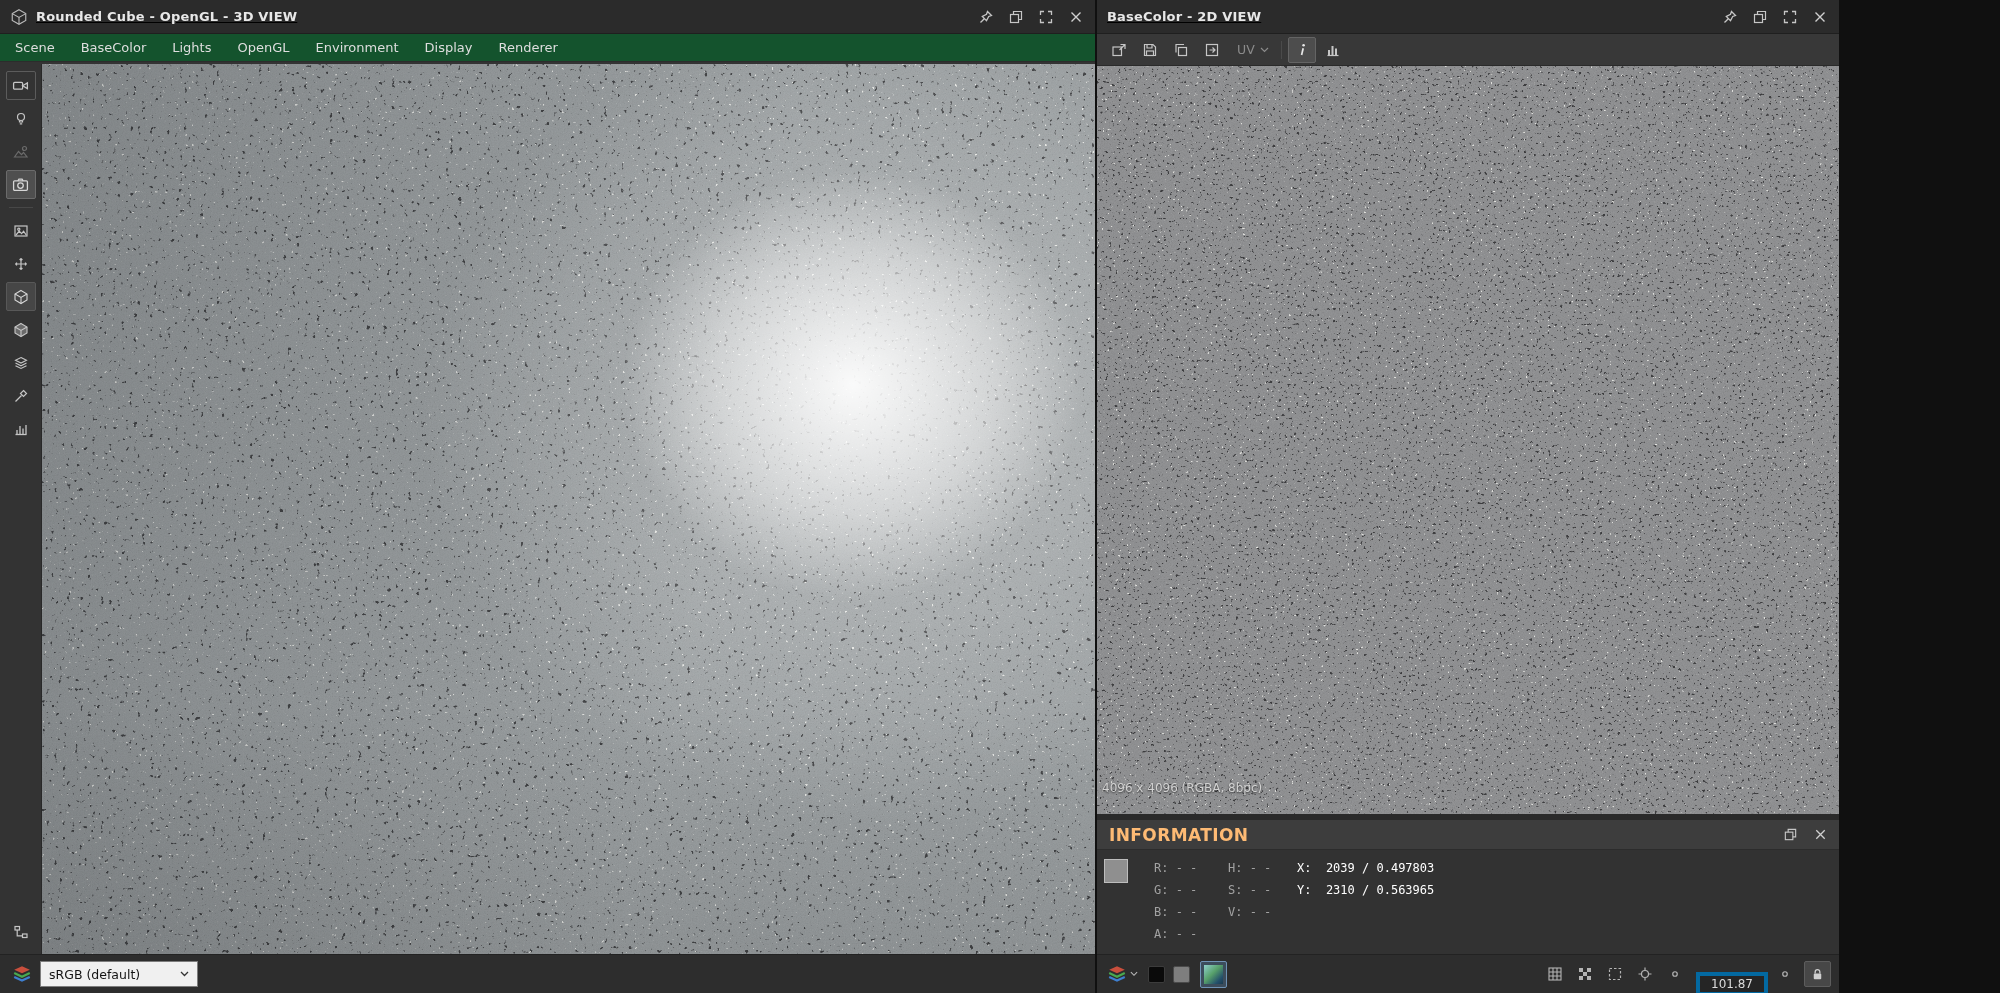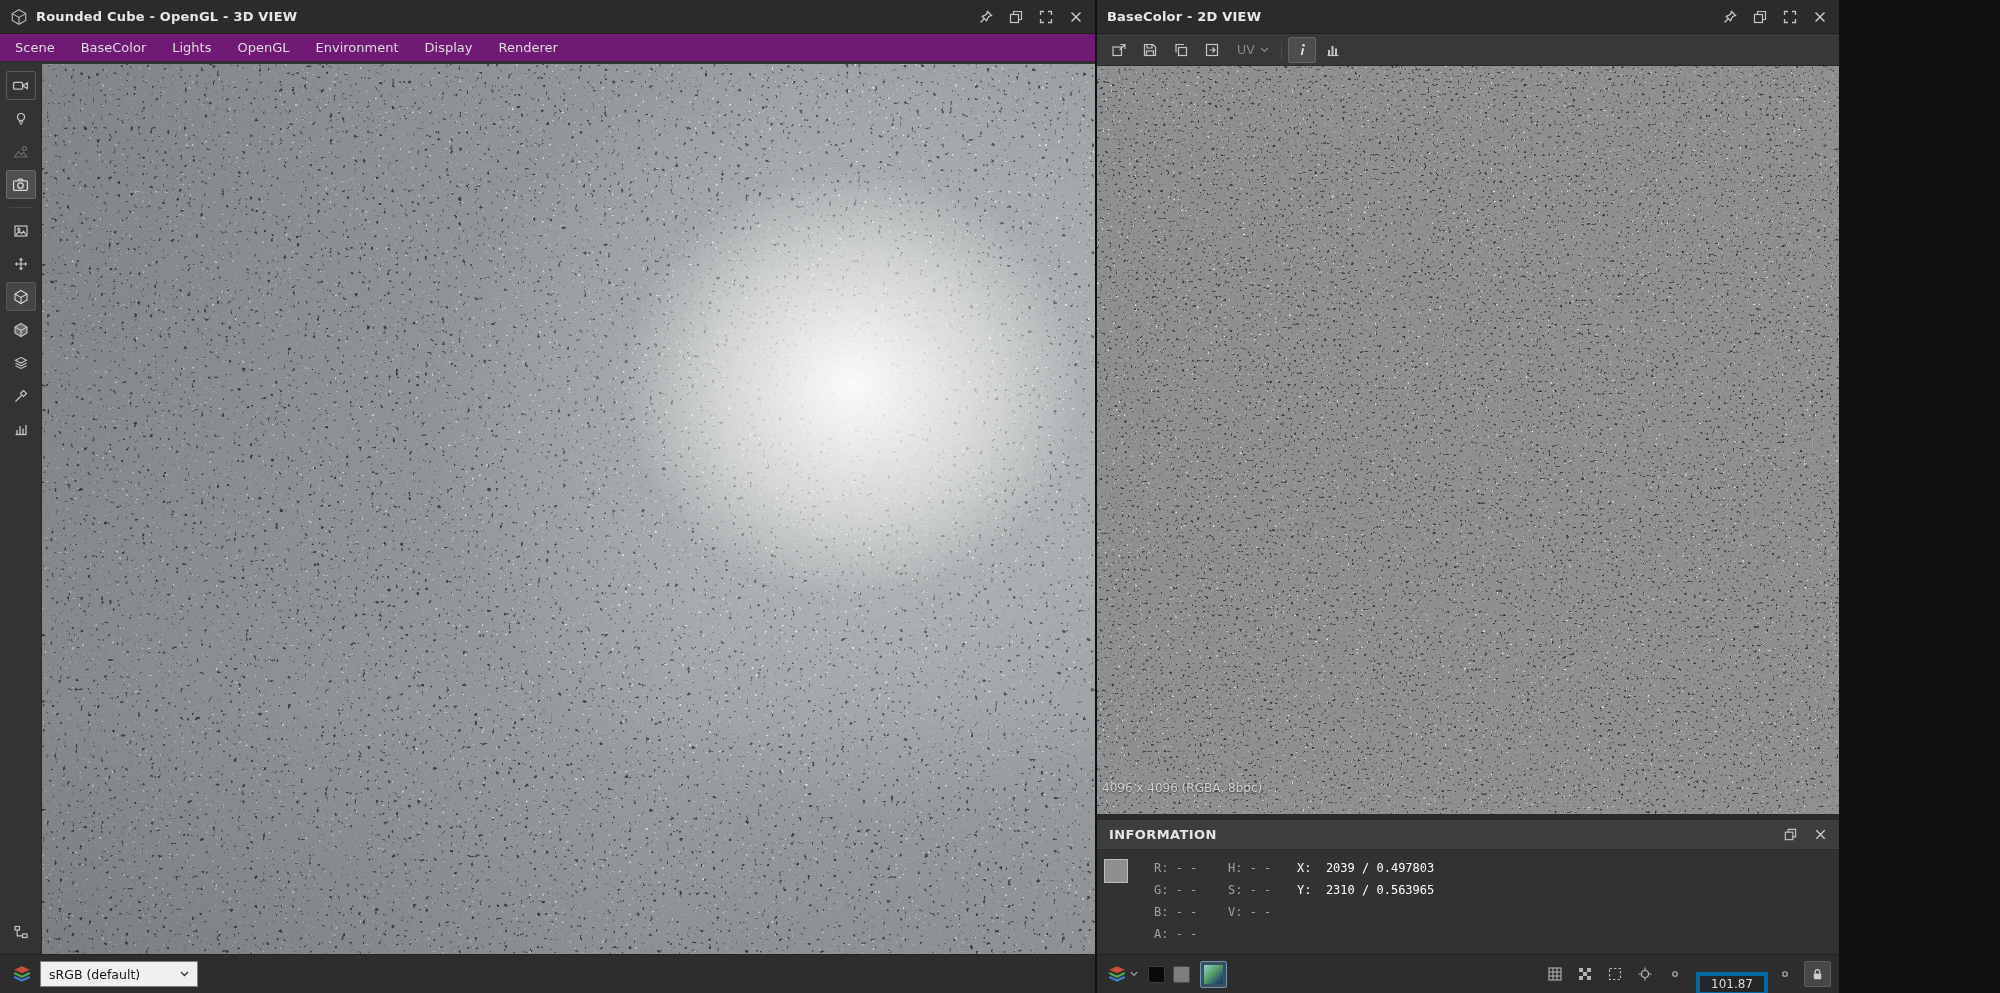--- a/index.html
+++ b/index.html
@@ -4,27 +4,27 @@
 <style>
   * { margin:0; padding:0; box-sizing:border-box; }
   html,body { background:#101010; }
   body { font-family:"DejaVu Sans","Liberation Sans",sans-serif; }
   #stage { position:relative; width:2000px; height:993px; background:#101010; overflow:hidden; }
   .window { position:absolute; top:0; height:993px; background:#333333; }
   #win-left { left:0; width:1095px; }
   #win-right { left:1097px; width:742px; }
 
   .titlebar { position:absolute; top:0; left:0; right:0; height:34px; background:#2b2b2b;
-    display:flex; align-items:center; padding:0 4px 0 10px; border-bottom:1px solid #1f1f1f; z-index:5; }
+    display:flex; align-items:center; padding:0 4px 0 10px; border-bottom:1px solid #1f1f1f; z-index:5;text-decoration:underline; }
   .win-logo { width:18px; height:18px; margin-right:8px; flex:0 0 auto; }
   .win-title { font-size:13px; font-weight:bold; color:#e8e8e8; letter-spacing:.2px; white-space:nowrap; }
   .tb-btns { margin-left:auto; display:flex; align-items:center; }
   .tb-btn { width:30px; height:28px; display:flex; align-items:center; justify-content:center; border-radius:2px; }
 
-  .menubar { position:absolute; top:34px; left:0; right:0; height:28px; background:#701a75;
+  .menubar { position:absolute; top:34px; left:0; right:0; height:28px; background:#14532d;
     display:flex; align-items:center; padding-left:2px; border-bottom:1px solid #2c2c2c; z-index:5; }
   .menu-item { padding:0 13px; font-size:13px; color:#dedede; line-height:30px; cursor:default; }
 
   .side-toolbar { position:absolute; top:64px; left:0; bottom:39px; width:42px; background:#333333;
     border-right:1px solid #282828; display:flex; flex-direction:column; align-items:center; padding:5px 0 6px; z-index:4; }
   .tool-btn { width:30px; height:29px; margin:2px 0; display:flex; align-items:center; justify-content:center;
     border:1px solid transparent; border-radius:2px; }
   .tool-btn.boxed { border-color:#5c5c5c; }
   .tool-btn.selected { background:#4f4f4f; border-color:#6b6b6b; }
   .tool-btn.selected2 { background:#464646; border-color:#585858; }
@@ -58,21 +58,21 @@
   .tb2-sep { width:1px; height:18px; background:#4a4a4a; margin:0 6px 0 2px; }
 
   #view2d { position:absolute; top:66px; left:0; right:0; height:748px; background:#909193; overflow:hidden; }
   .size-label { position:absolute; left:5px; bottom:19px; font-size:12px; color:#d2d2d2;
     text-shadow:0 1px 2px rgba(0,0,0,.65); z-index:2; }
 
   #gap-strip { position:absolute; top:814px; left:0; right:0; height:6px; background:#2a2a2a; }
 
   #info-titlebar { position:absolute; top:820px; left:0; right:0; height:30px; background:#3d3d3d;
     display:flex; align-items:center; padding:0 4px 0 12px; border-bottom:1px solid #2c2c2c; }
-  #info-title { font-size:13px; font-weight:bold; color:#e5e5e5; letter-spacing:.4px; }
+  #info-title { font-size:17px; font-weight:bold; color:#fdba74; letter-spacing:.4px; }
 
   #info-body { position:absolute; top:850px; left:0; right:0; bottom:39px; background:#323232; }
   .info-swatch { position:absolute; left:7px; top:9px; width:24px; height:24px; background:#8f8f8f; border:1px solid #bdbdbd; }
   .info-rows { position:absolute; left:57px; top:7px; font-family:"DejaVu Sans Mono","Liberation Mono",monospace;
     font-size:12px; color:#a2a2a2; }
   .info-row { display:flex; height:22px; line-height:22px; }
   .info-row span { white-space:pre; }
   .c1 { width:74px; }
   .c2 { width:69px; }
   .c3 { color:#ffffff; }

